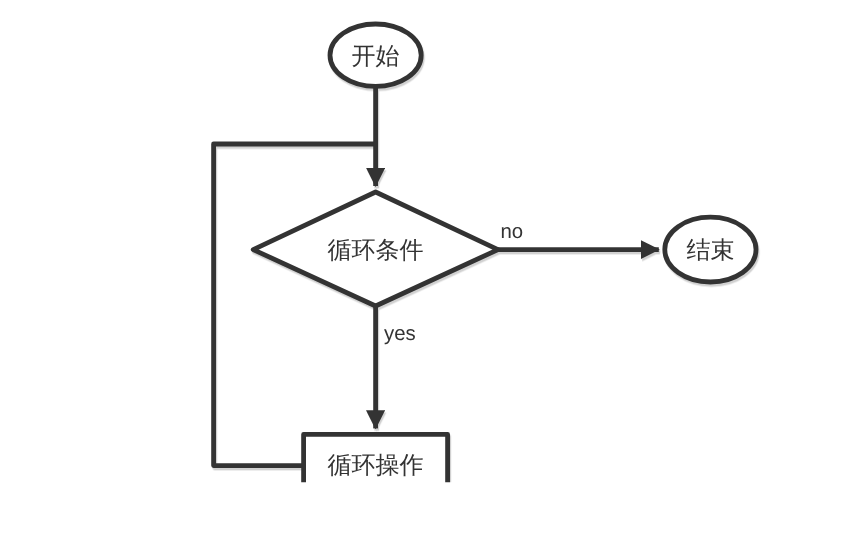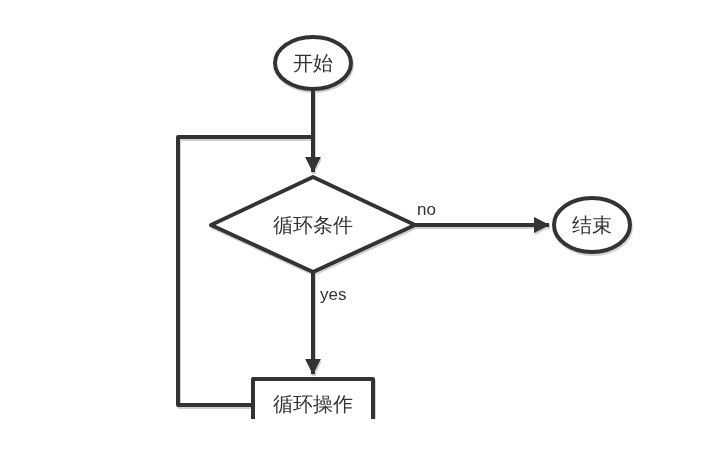--- a/index.html
+++ b/index.html
@@ -6,21 +6,20 @@
     margin: 0;
     padding: 0;
     background: #ffffff;
   }
   .canvas-wrap {
     position: relative;
     width: 714px;
     height: 402px;
     background: #ffffff;
     overflow: hidden;
-    margin-top: 17px;
   }
   svg.flowchart {
     display: block;
     width: 714px;
     height: 463px;
     font-family: "Liberation Sans", "DejaVu Sans", sans-serif;
   }
   .stroked-group {
     filter: drop-shadow(1.5px 2px 0.5px rgba(0,0,0,0.18));
   }

